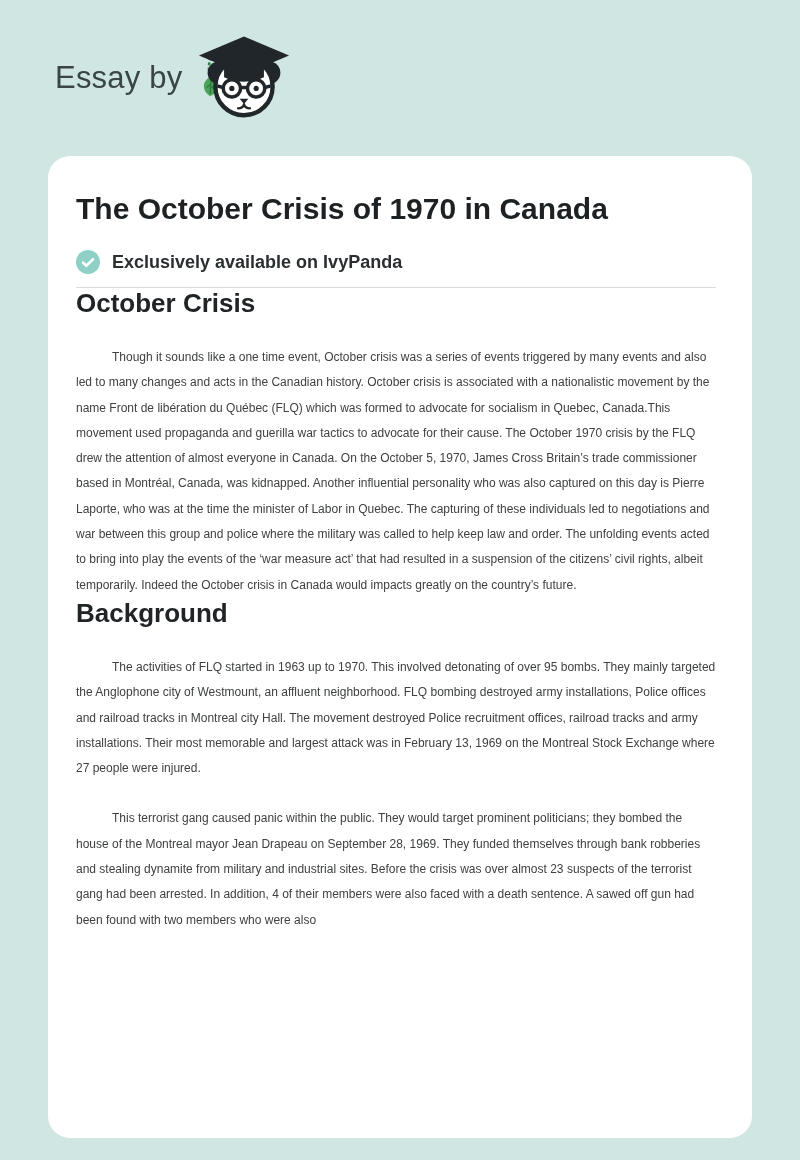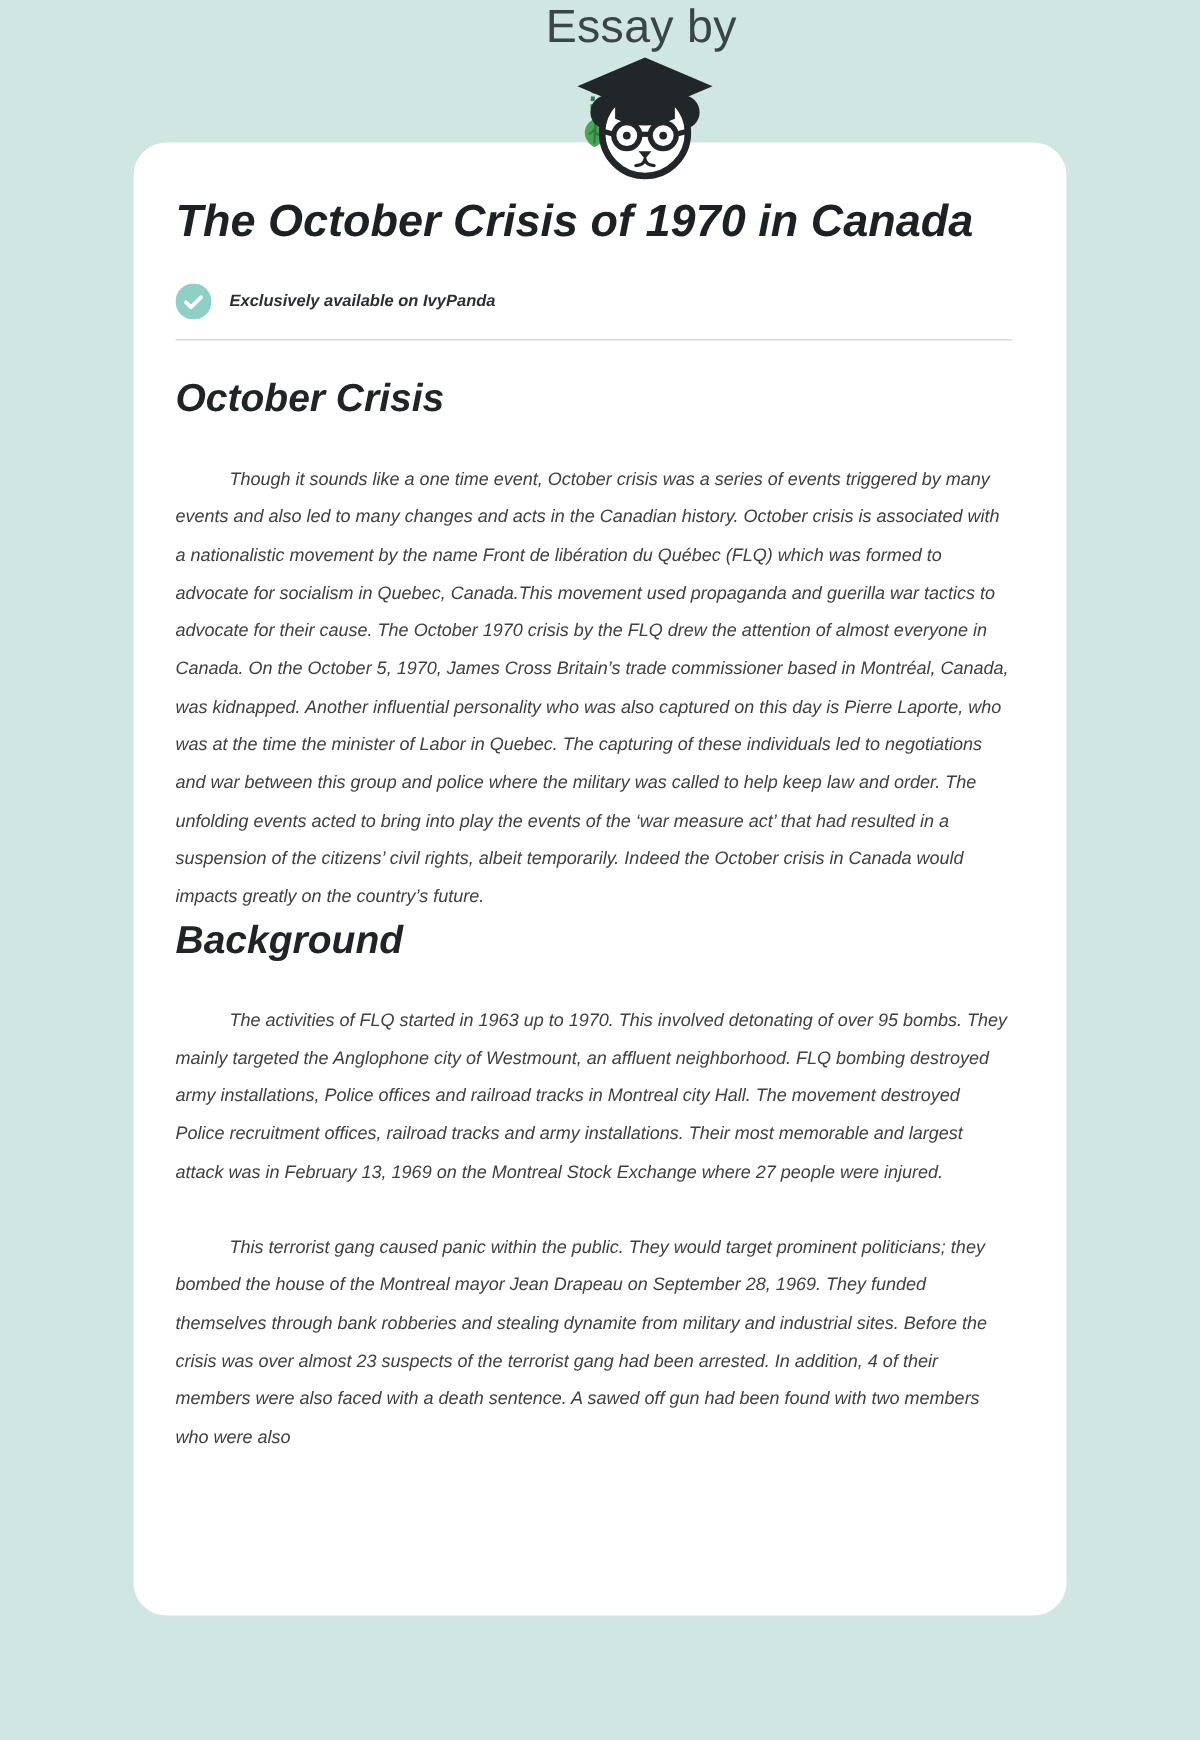--- a/index.html
+++ b/index.html
@@ -5,25 +5,24 @@
   * { margin: 0; padding: 0; box-sizing: border-box; }
   html, body { width: 800px; }
   body {
     height: 1160px;
     background: #cfe6e2;
     font-family: "Liberation Sans", sans-serif;
     overflow: hidden;
   }
   
   .site-header {
-    height: 95px;
+    height: 156px;
     display: flex;
     align-items: center;
     padding-left: 55px;
-    flex-direction: column;
   }
   .essay-by {
     font-size: 31px;
     color: #3a4547;
     letter-spacing: 0.2px;
   }
   .logo-wrap {
     width: 104px;
     height: 88px;
     margin-left: 10px;
@@ -41,60 +40,58 @@
     letter-spacing: 0.5px;
   }
   .wordmark sup {
     font-size: 17px;
     font-weight: 700;
     vertical-align: super;
     line-height: 0;
   }
   
   .card {
-    width: 622px;
+    width: 704px;
     height: 982px;
     margin: 0 auto;
     background: #ffffff;
     border-radius: 22px;
     padding: 36px 36px 12px 28px;
     overflow: hidden;
-    font-style: italic;
   }
   .essay-title {
     font-size: 30px;
     line-height: 34px;
     font-weight: 700;
     color: #1d2124;
     margin-bottom: 24px;
   }
   .availability-row {
     display: flex;
     align-items: center;
     gap: 12px;
     height: 24px;
   }
   .check-badge { width: 24px; height: 24px; flex: 0 0 24px; }
   .check-badge svg { width: 24px; height: 24px; display: block; }
   .availability-label {
-    font-size: 11px;
+    font-size: 18px;
     font-weight: 700;
     color: #2b2f31;
   }
   .divider {
     border: none;
     border-top: 1px solid #d9dbdb;
     margin-top: 13px;
   }
   .section-heading {
     font-size: 26px;
     line-height: 30px;
     font-weight: 700;
     color: #202426;
-    margin-top: 23px;
   }
   .section-heading + .body-paragraph { margin-top: 27px; }
   .body-paragraph {
     font-size: 12px;
     line-height: 25.3px;
     color: #3e4042;
     text-indent: 36px;
     text-align: left;
     margin-top: 25px;
   }

